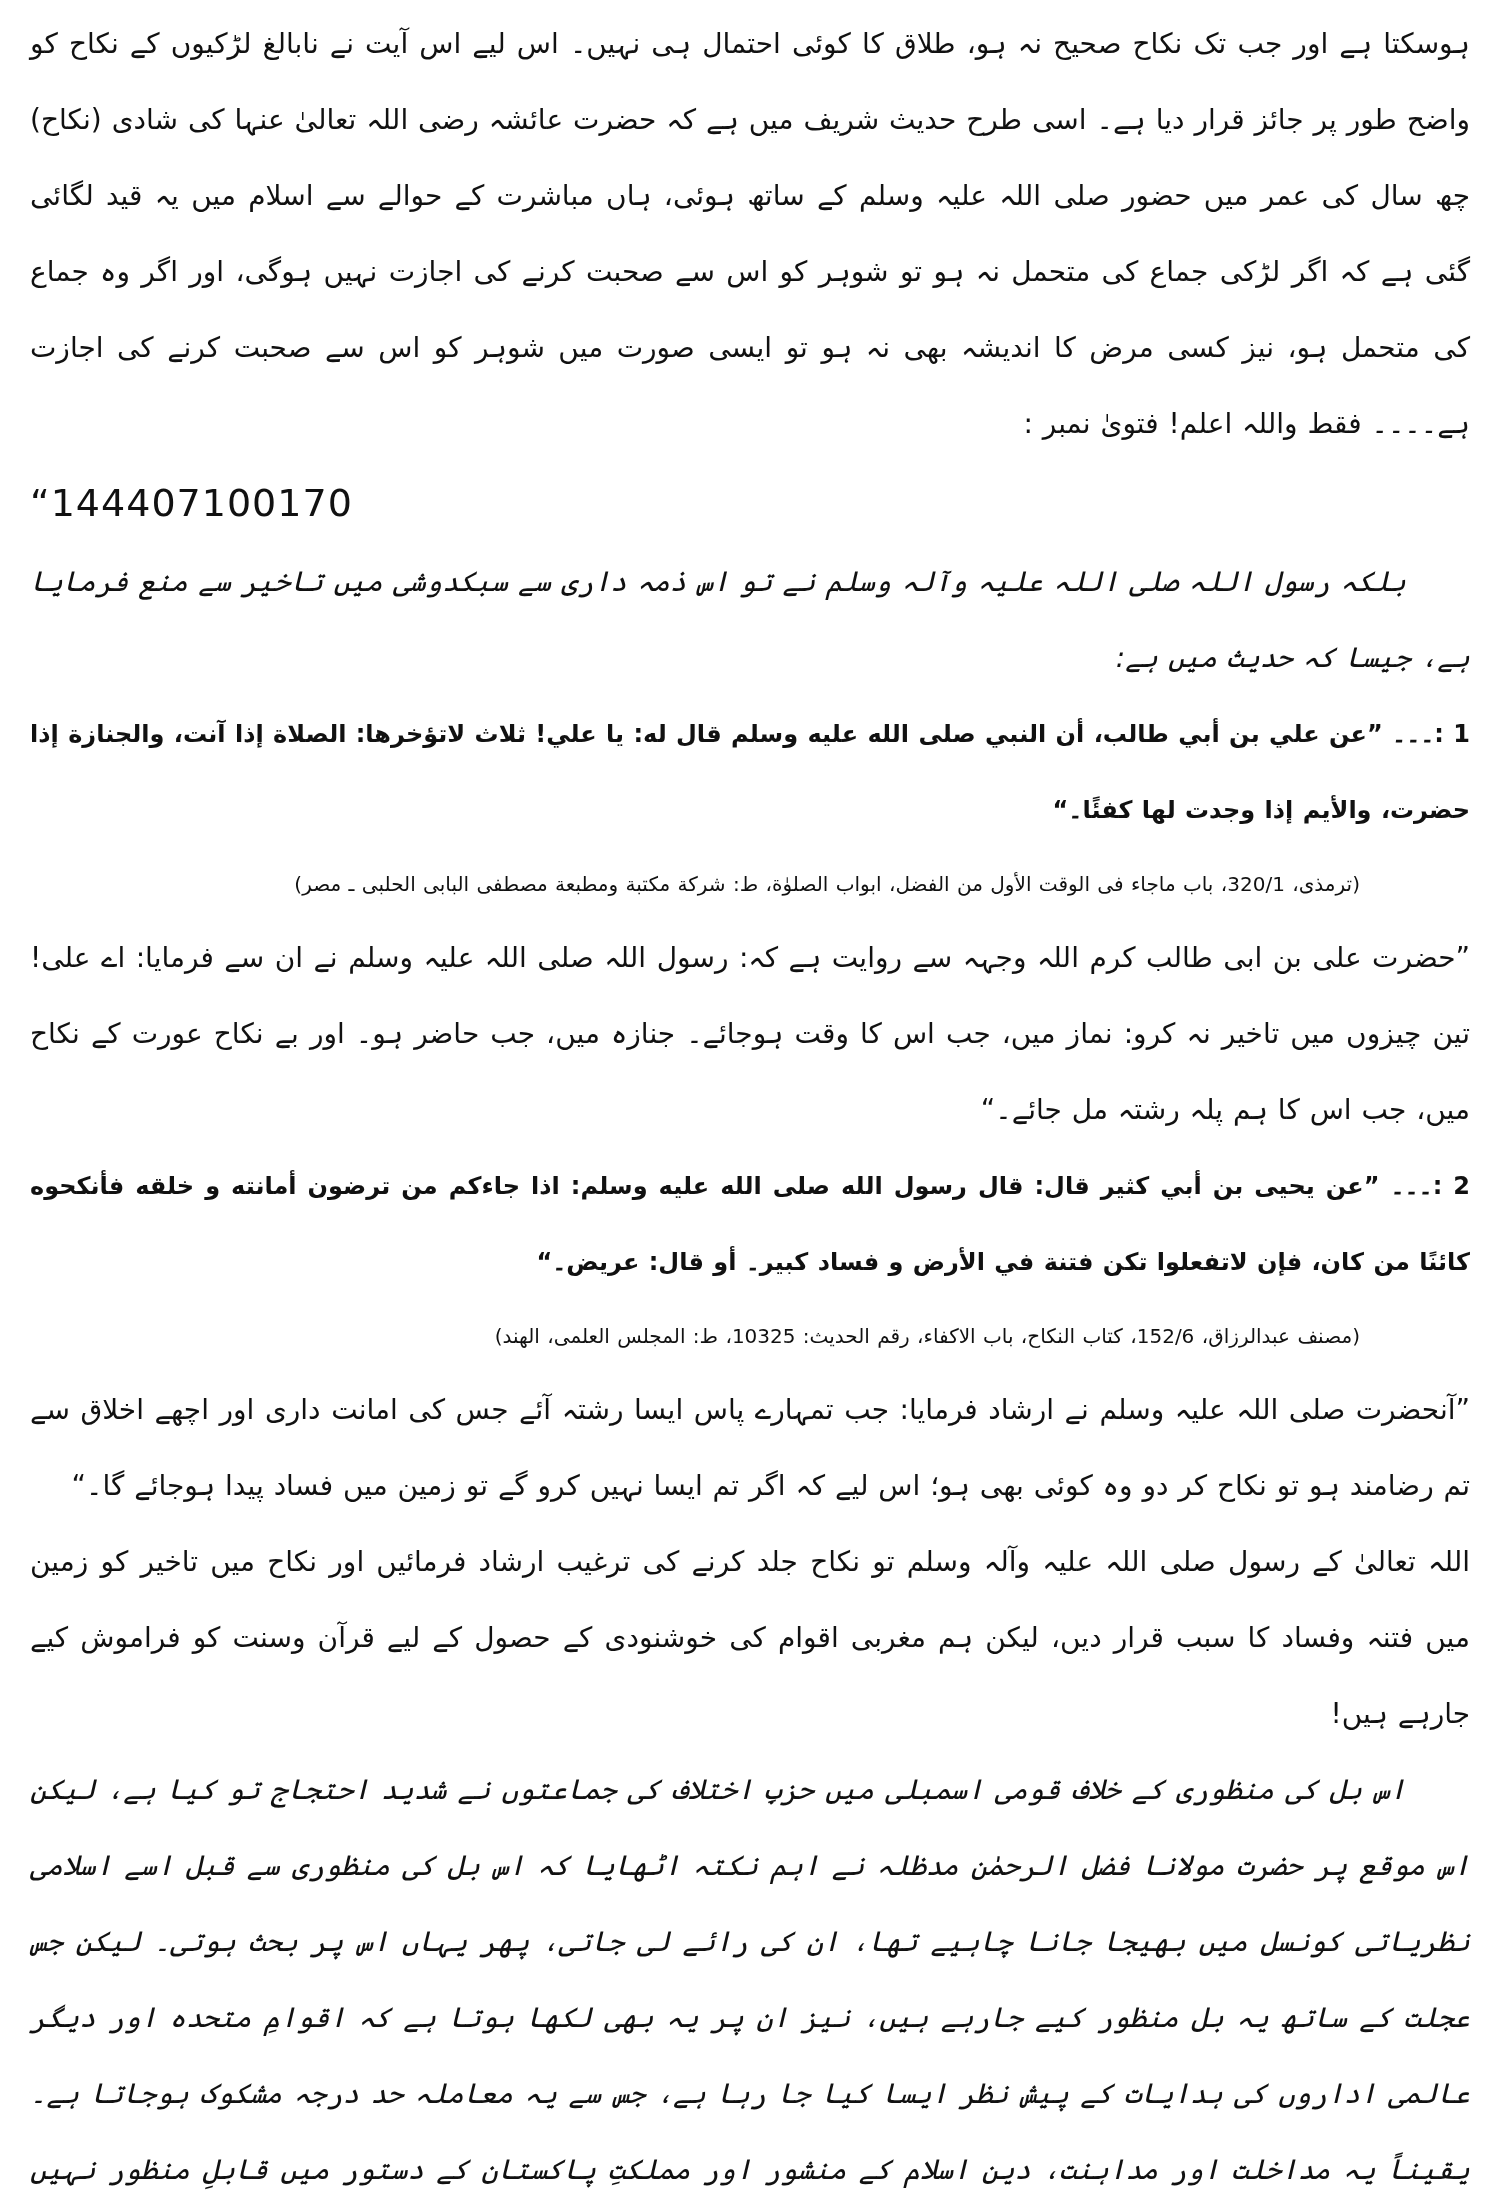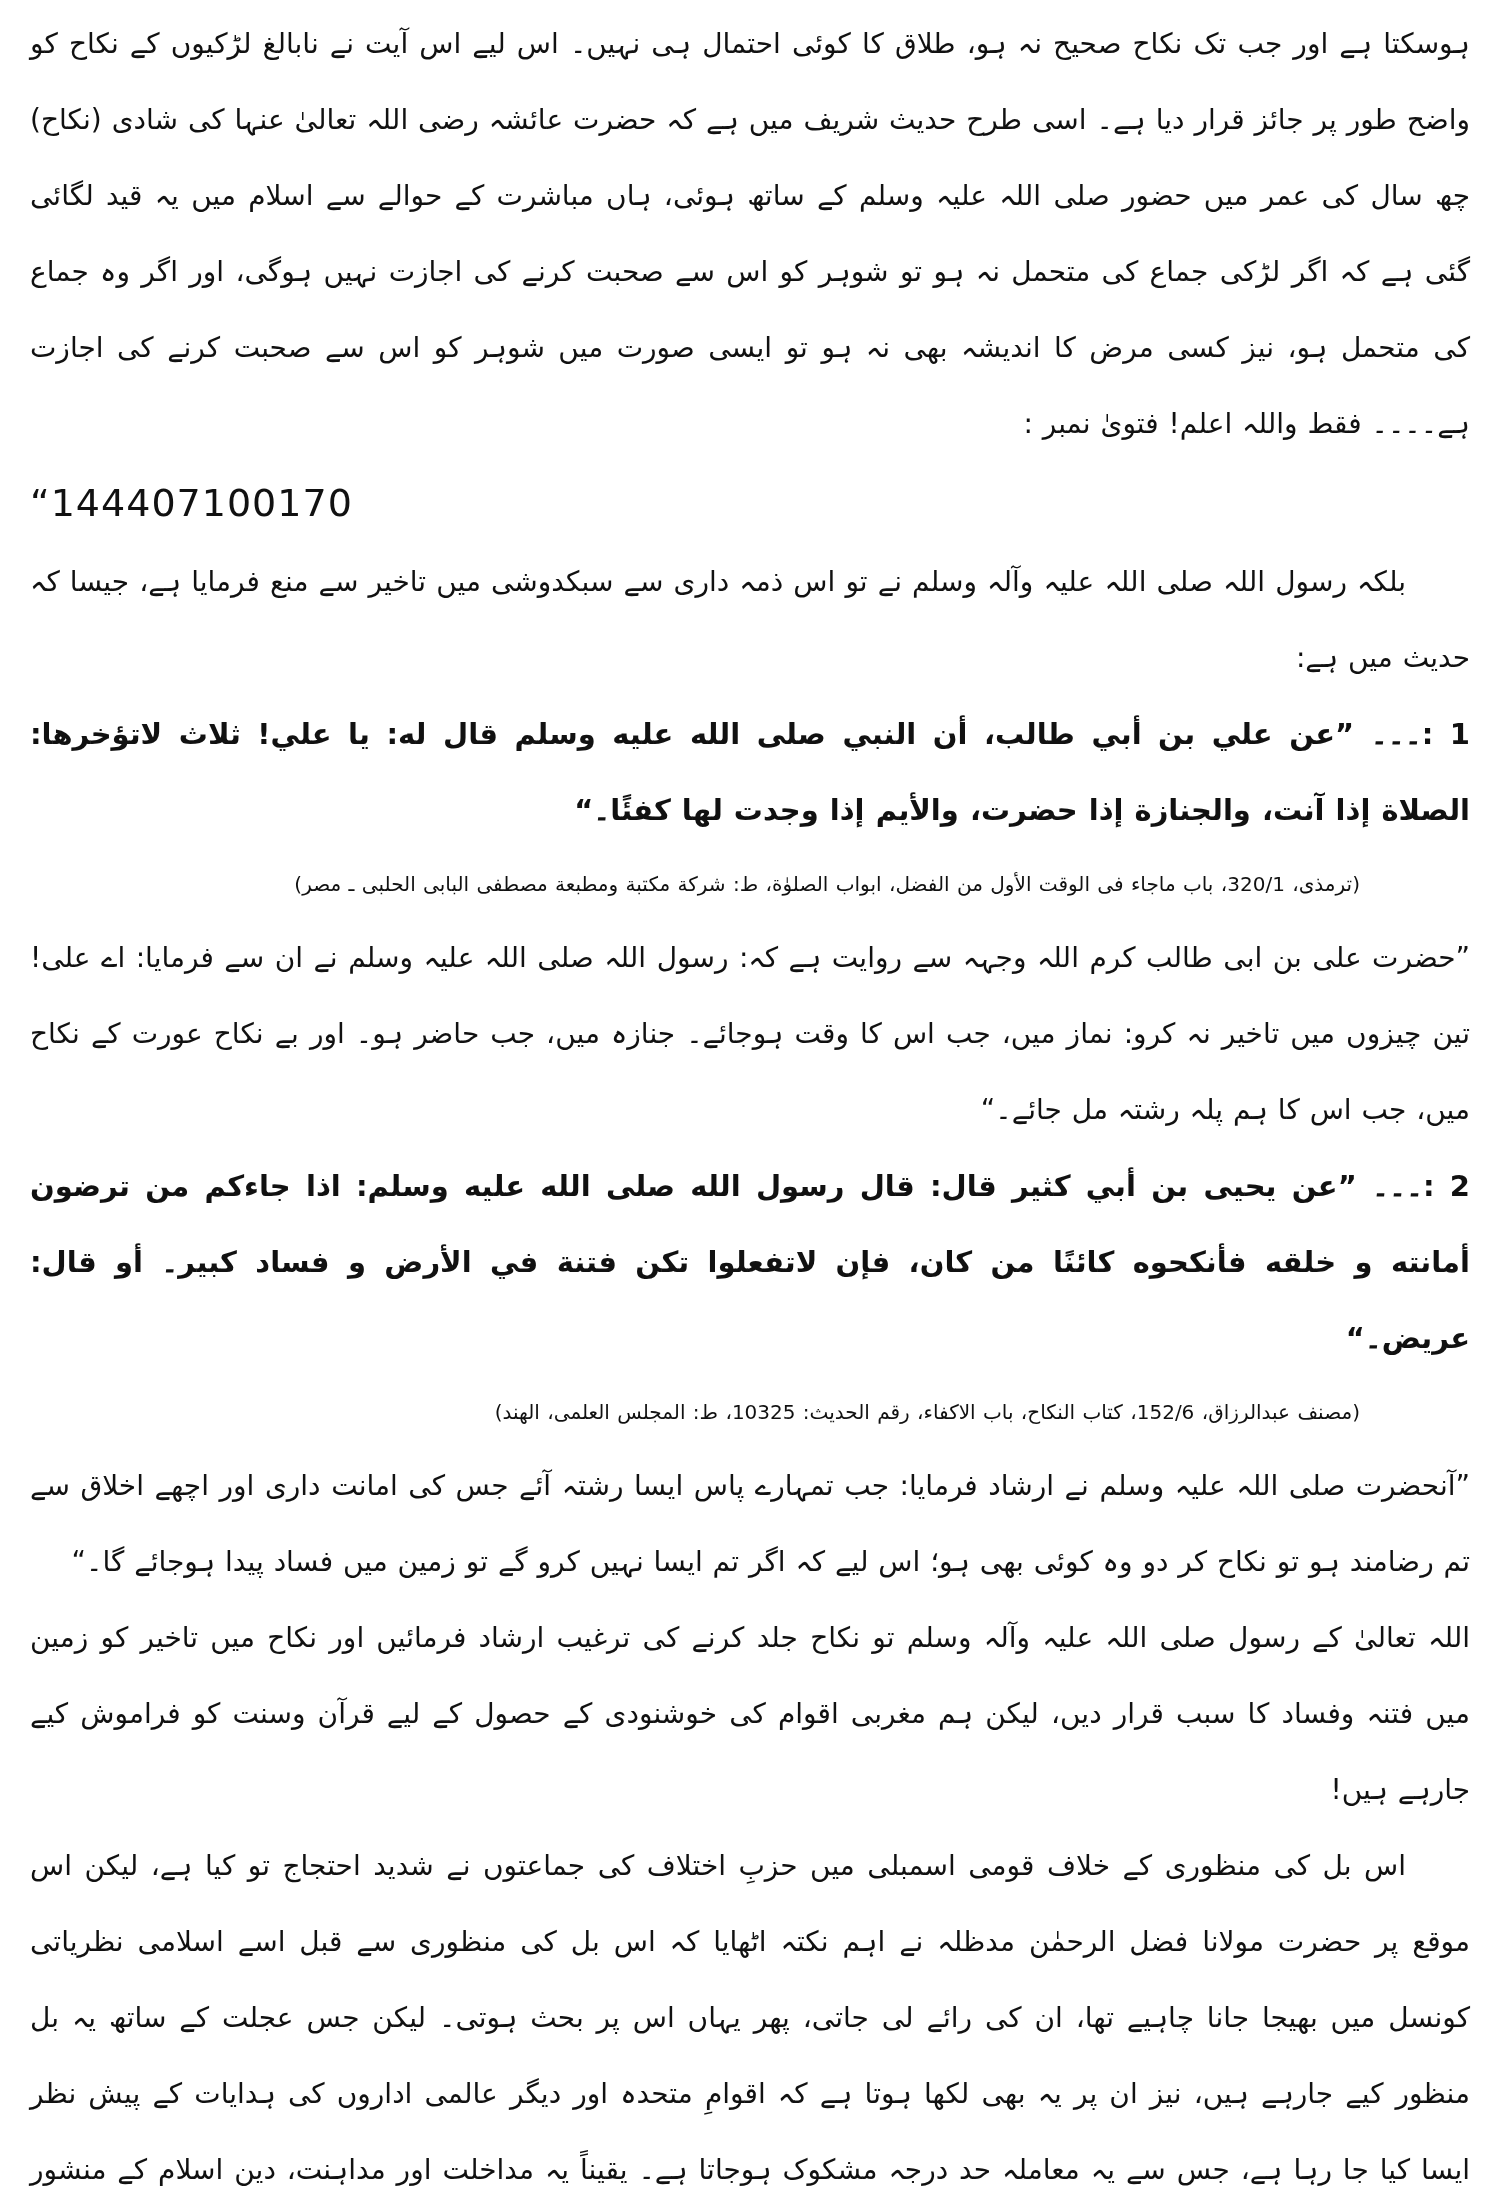--- a/index.html
+++ b/index.html
@@ -22,24 +22,25 @@
   .para {
     margin: 0;
     font-size: 28px;
     line-height: 76px;
     text-align: justify;
     text-justify: inter-word;
     word-spacing: 1px;
   }
   .indent {
     text-indent: 64px;
+    font-style: italic;
   }
   .hadith {
     font-weight: 700;
-    font-size: 29px;
+    font-size: 24px;
   }
   .ref {
     font-size: 20px;
     line-height: 72px;
     text-indent: 110px;
   }
   .fatwa-number {
     margin: 0;
     direction: ltr;
     font-size: 38px;

